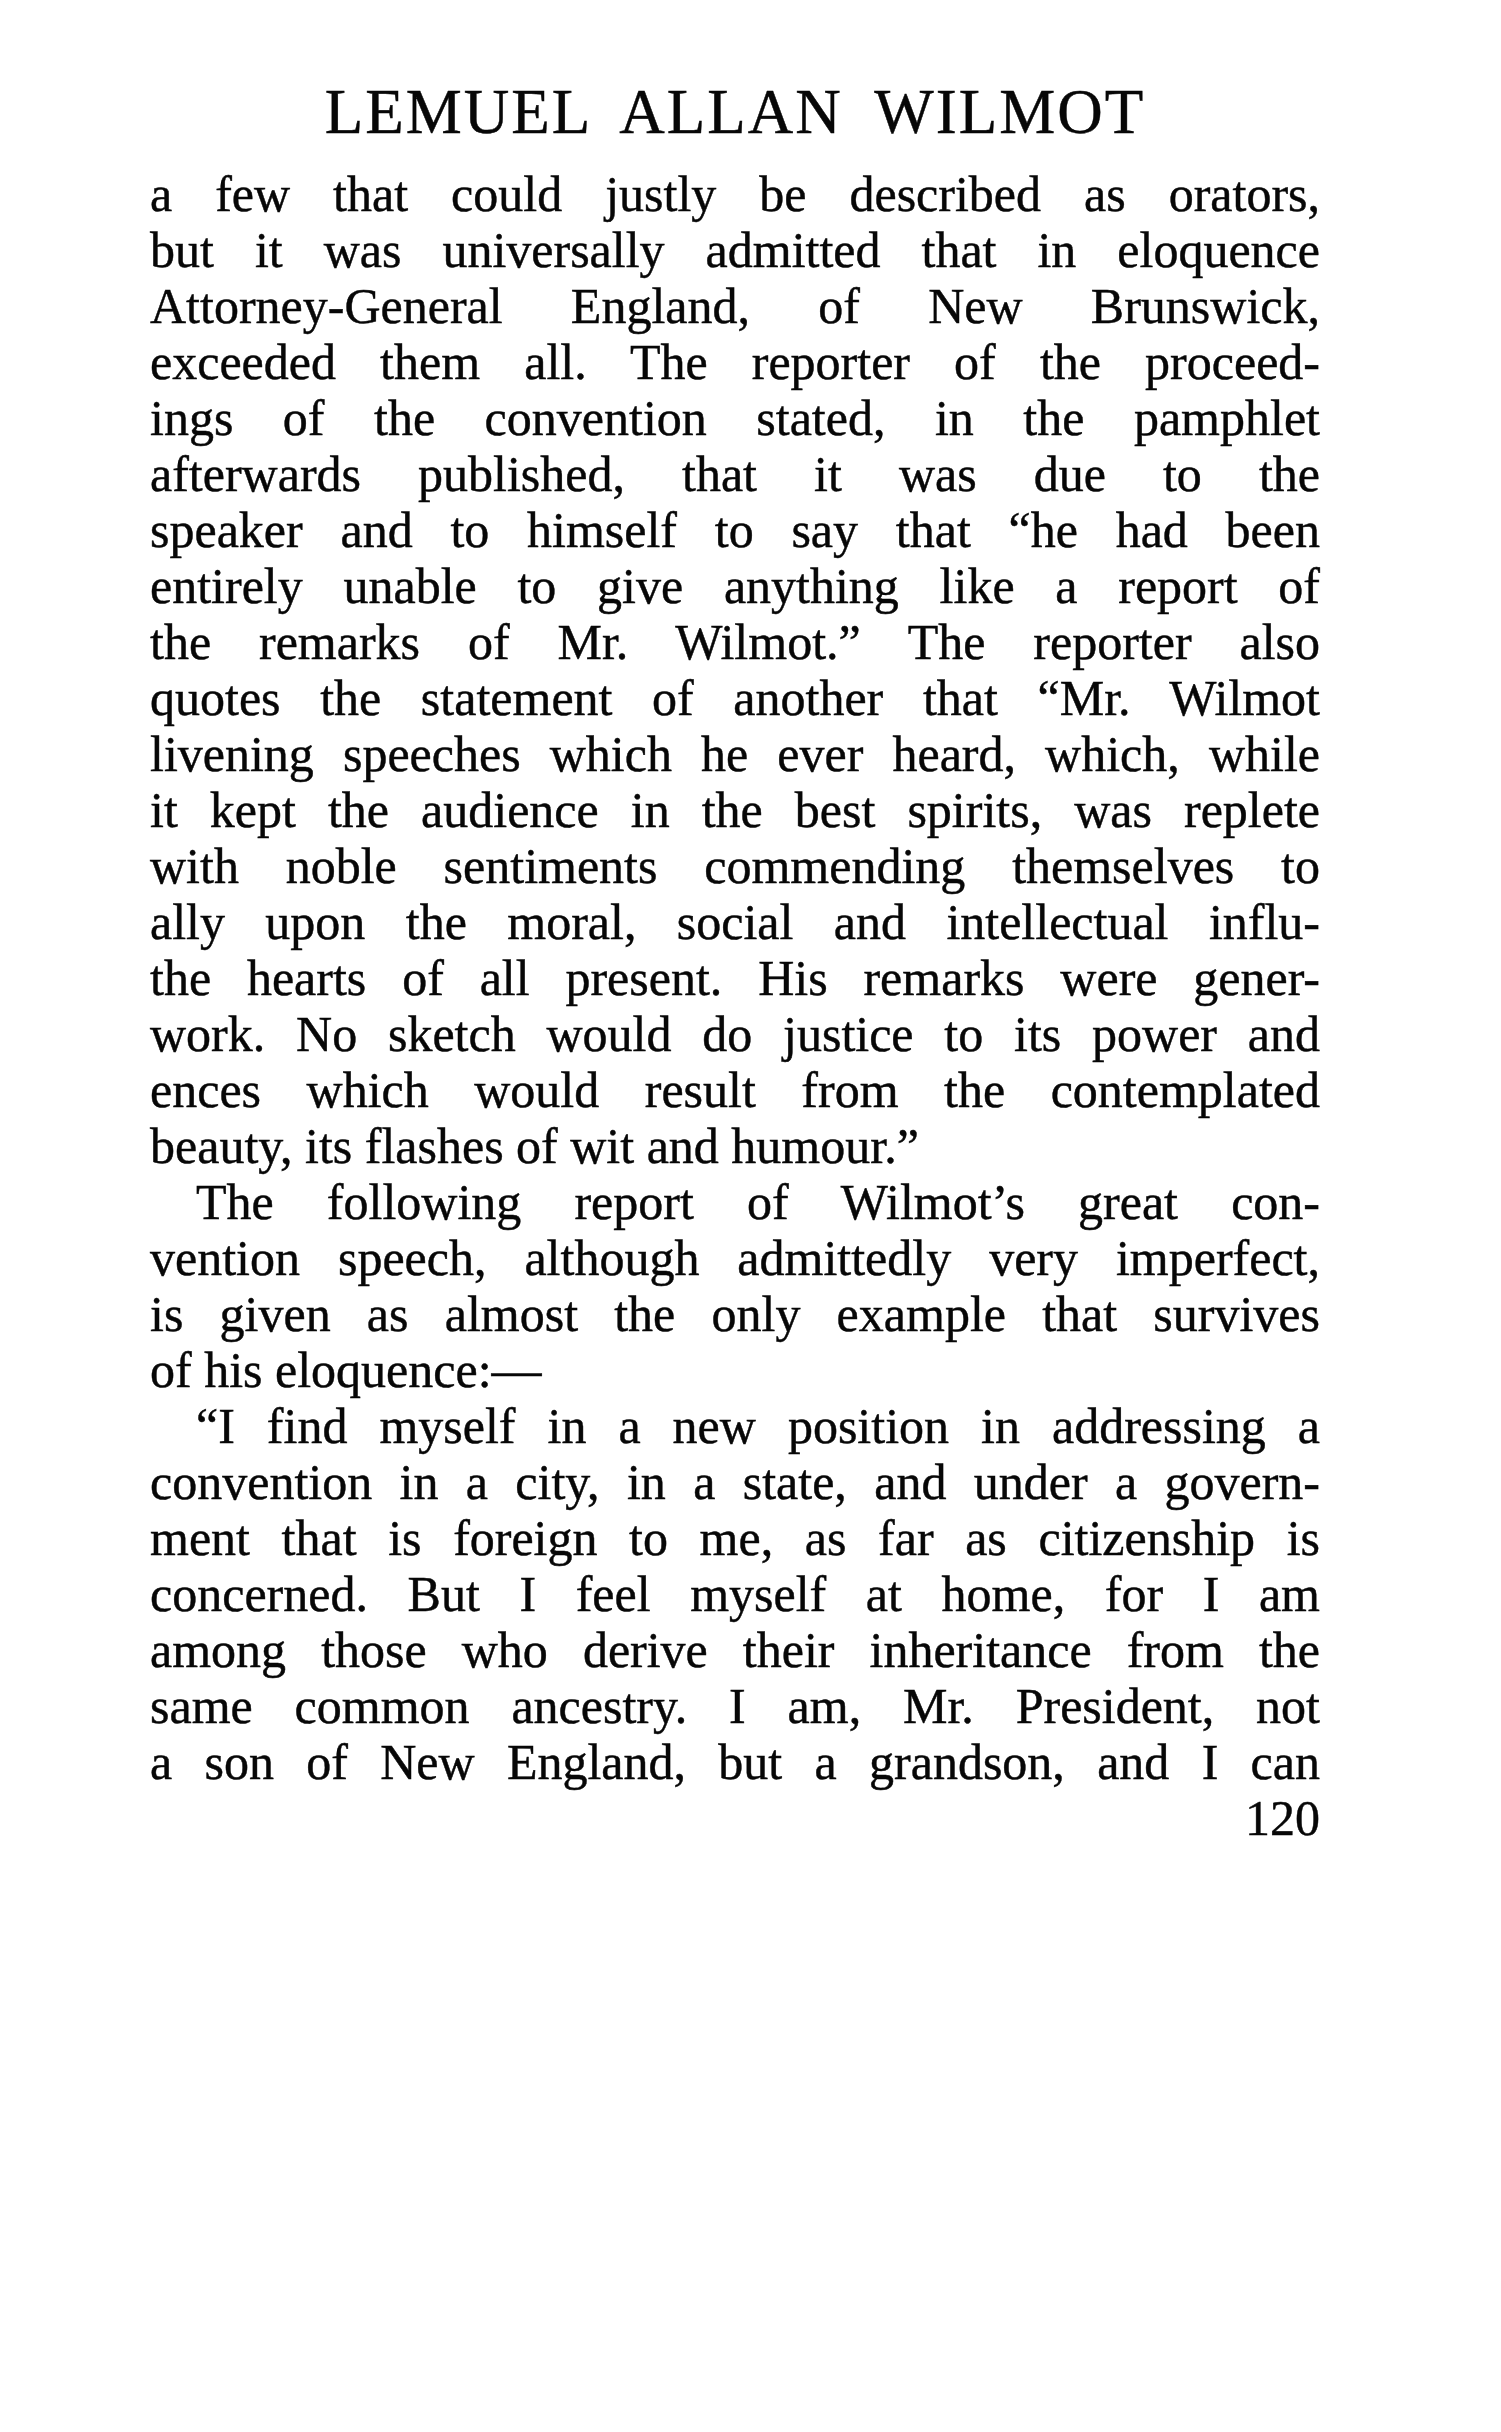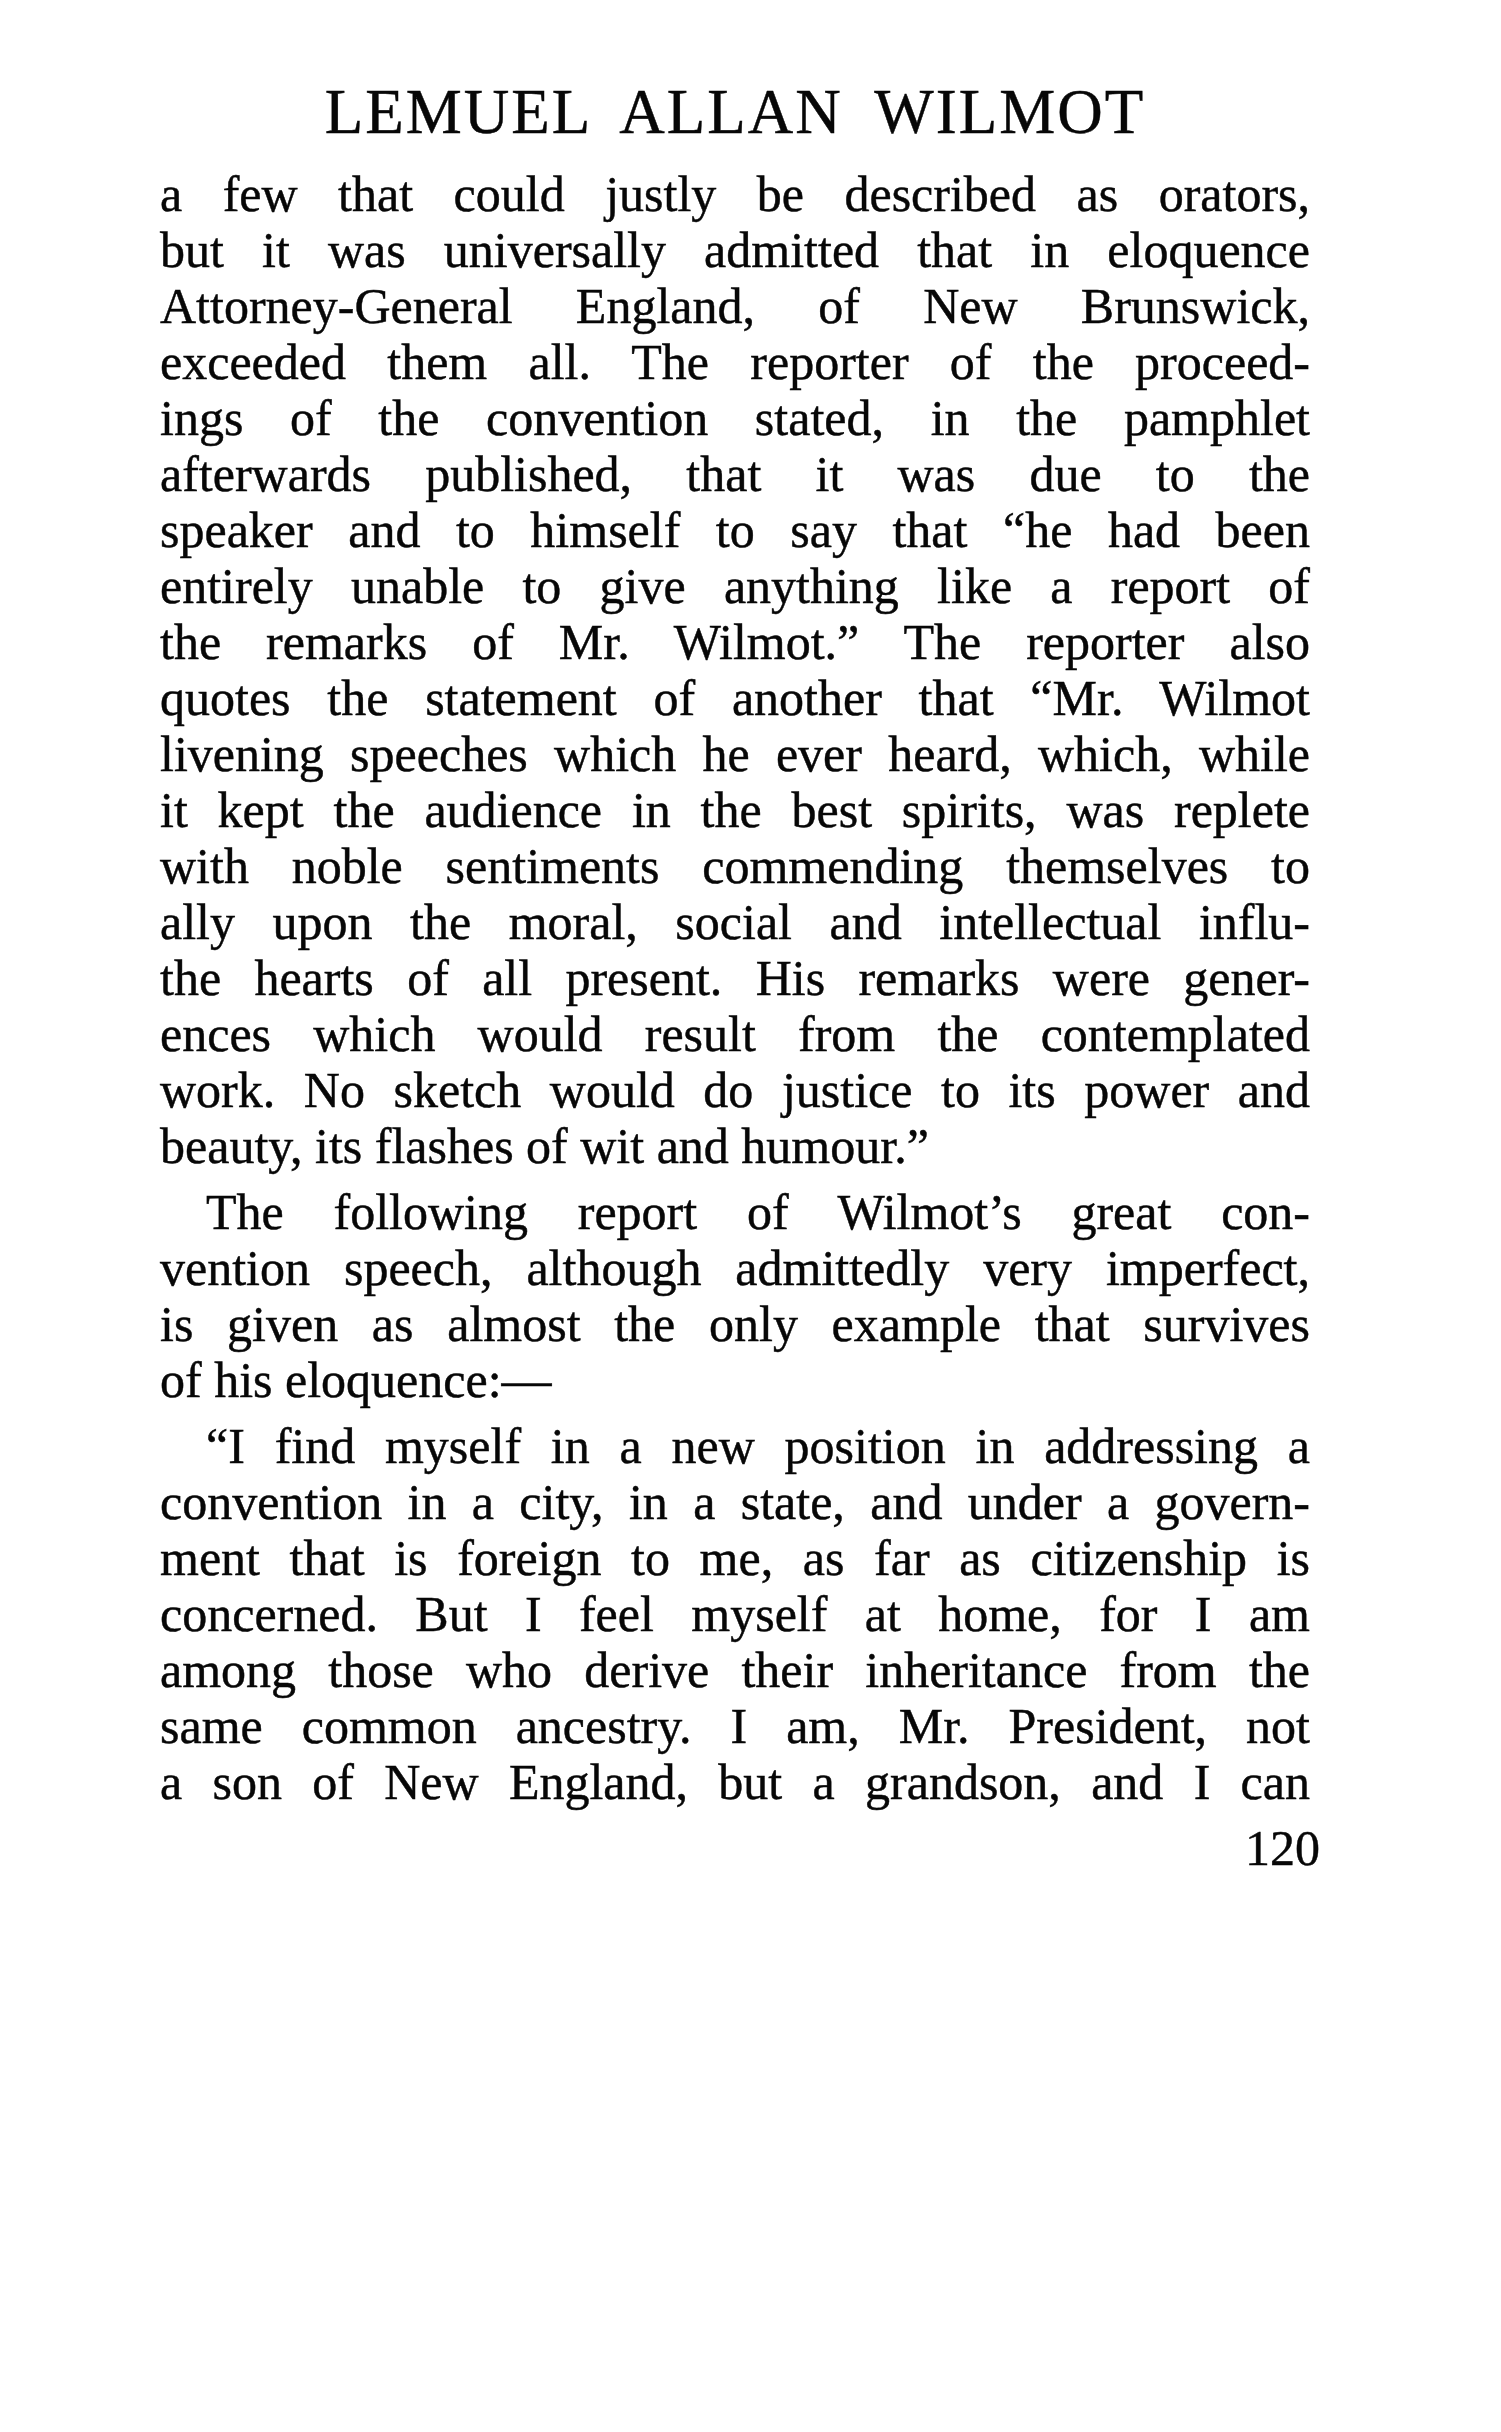--- a/index.html
+++ b/index.html
@@ -37,21 +37,21 @@
     font-weight: normal;
     text-align: center;
     letter-spacing: 2px;
     word-spacing: 15px;
     white-space: nowrap;
   }
   .bodytext {
     font-size: 50px;
     line-height: 56px;
   }
-  .par { margin: 10px; }
+  .par { margin: 0; }
   .line {
     text-align: justify;
     text-align-last: justify;
     height: 56px;
     overflow: visible;
     white-space: normal;
   }
   .line.noj {
     text-align-last: left;
   }
@@ -81,22 +81,22 @@
           <div class="line">afterwards published, that it was due to the</div>
           <div class="line">speaker and to himself to say that “he had been</div>
           <div class="line">entirely unable to give anything like a report of</div>
           <div class="line">the remarks of Mr. Wilmot.”  The reporter also</div>
           <div class="line">quotes the statement of another that “Mr. Wilmot</div>
           <div class="line">livening speeches which he ever heard, which, while</div>
           <div class="line">it kept the audience in the best spirits, was replete</div>
           <div class="line">with noble sentiments commending themselves to</div>
           <div class="line">ally upon the moral, social and intellectual influ-</div>
           <div class="line">the hearts of all present.  His remarks were gener-</div>
+          <div class="line">work.  No sketch would do justice to its power and</div>
           <div class="line">ences which would result from the contemplated</div>
-          <div class="line">work.  No sketch would do justice to its power and</div>
           <div class="line noj">beauty, its flashes of wit and humour.”</div>
         </div>
         <div class="par indented">
           <div class="line">The following report of Wilmot’s great con-</div>
           <div class="line">vention speech, although admittedly very imperfect,</div>
           <div class="line">is given as almost the only example that survives</div>
           <div class="line noj">of his eloquence:—</div>
         </div>
         <div class="par indented">
           <div class="line">“I find myself in a new position in addressing a</div>

